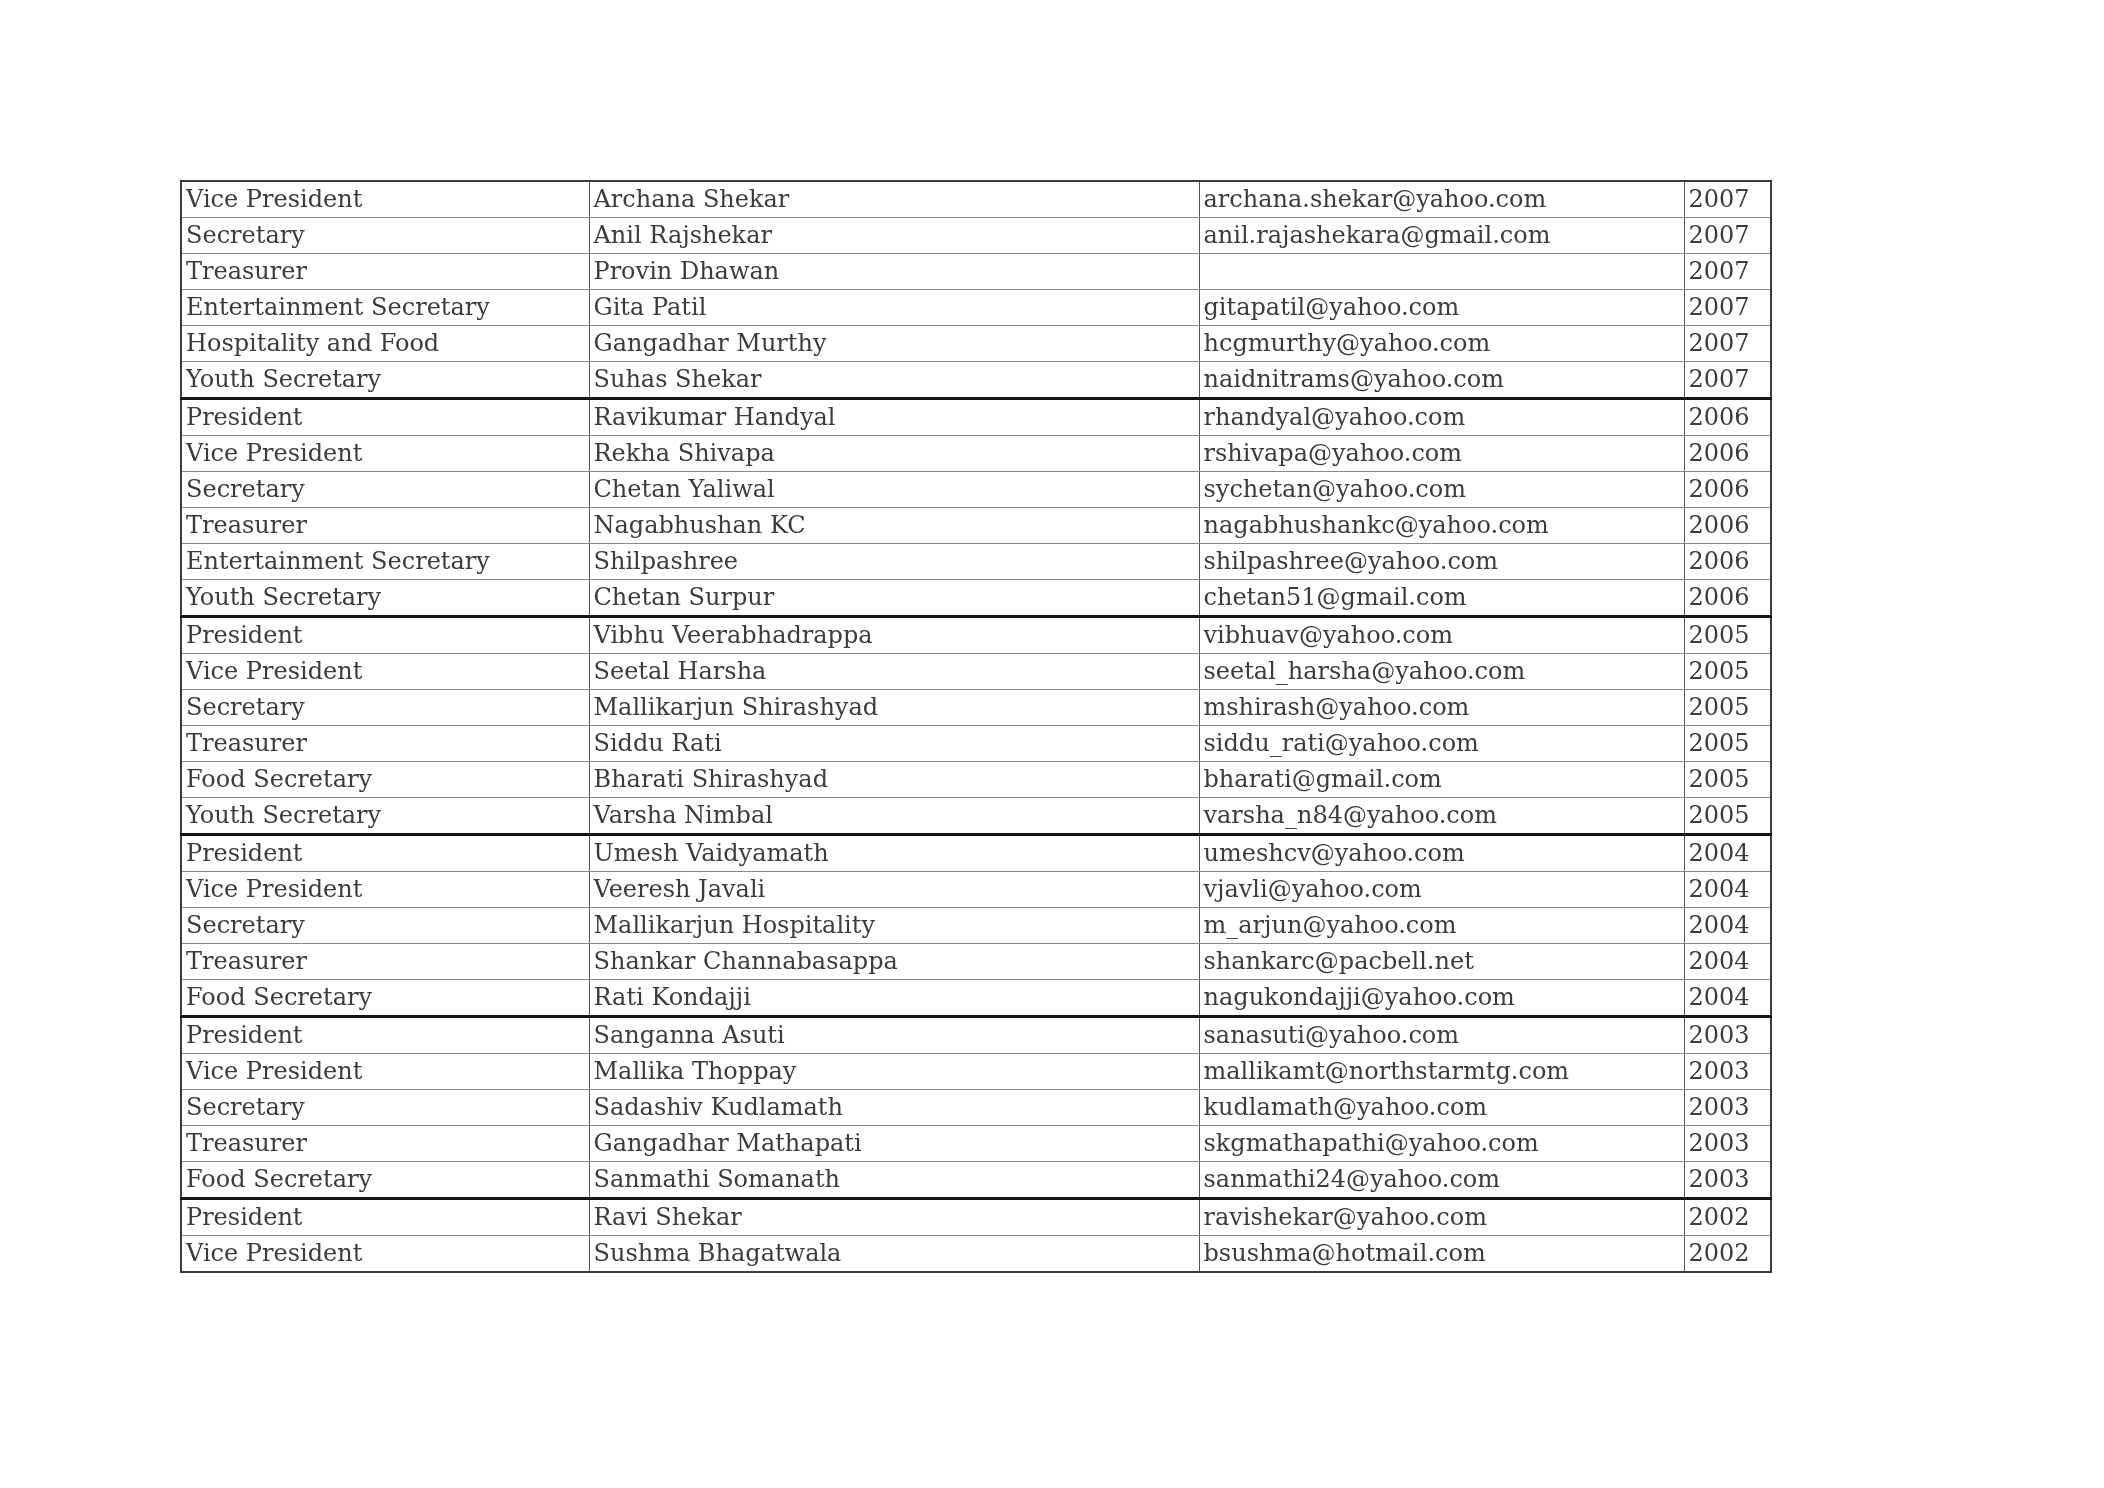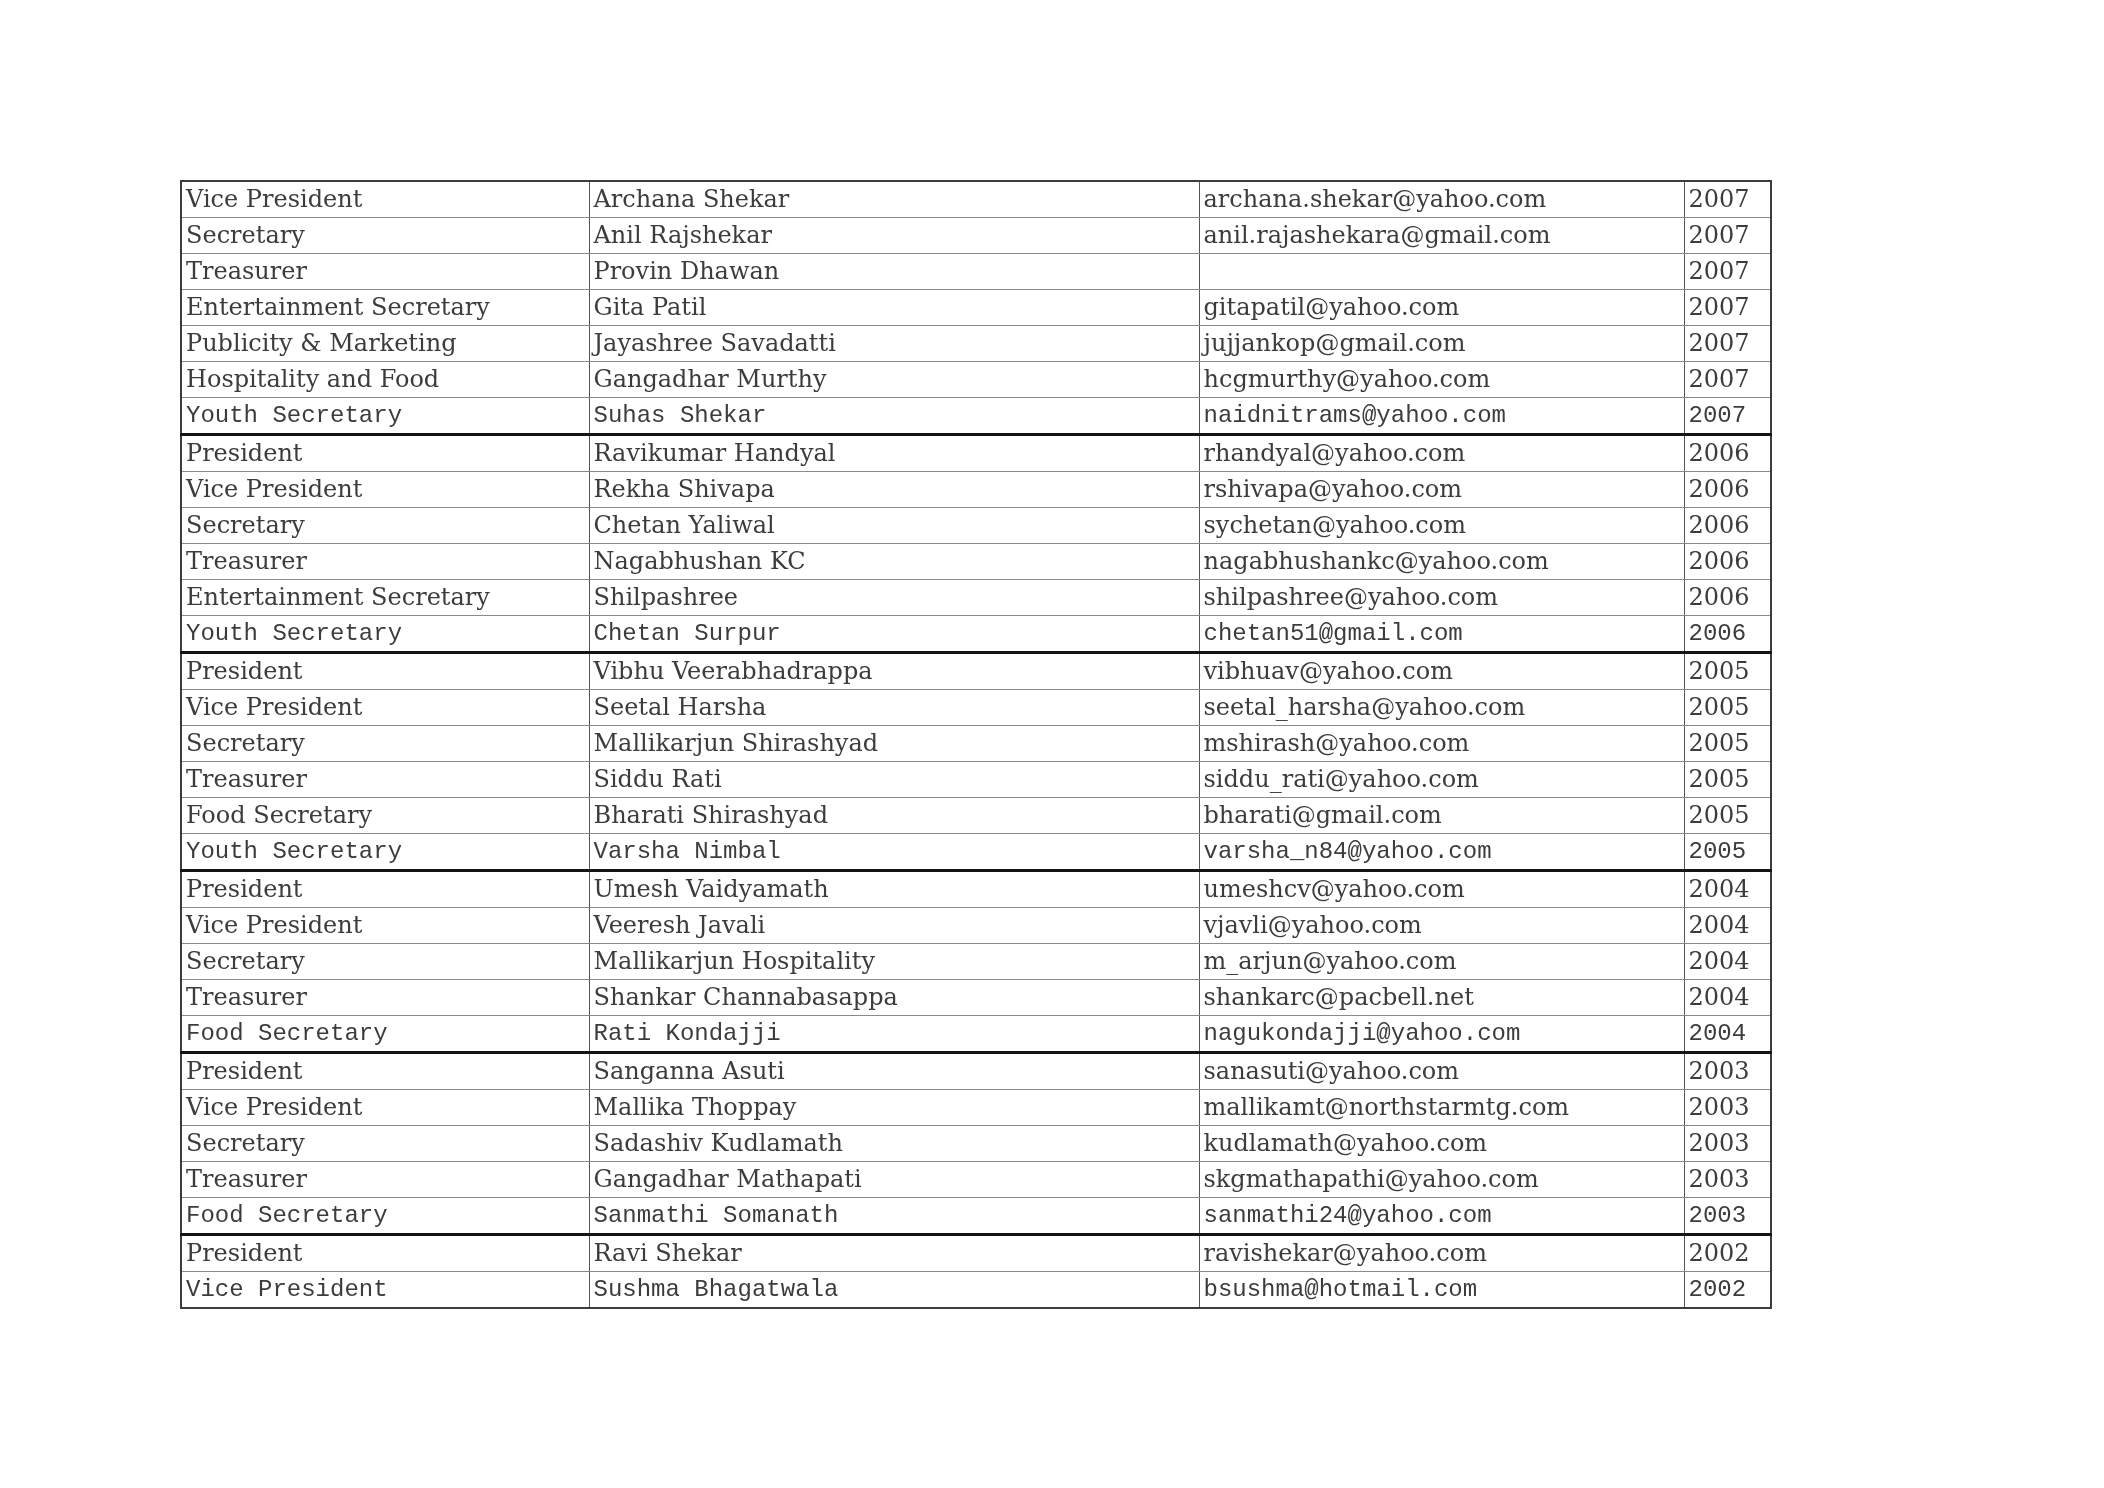--- a/index.html
+++ b/index.html
@@ -36,21 +36,20 @@
     color: var(--text, #3c3c3c);
     border-right: 1px solid var(--col-border, #555555);
     border-bottom: 1px solid var(--row-border, #8a8a8a);
     white-space: nowrap;
     overflow: hidden;
     vertical-align: middle;
   }
   td.cell:last-child { border-right: none; }
   tr.group-last td.cell {
     border-bottom: 3px solid var(--group-border, #141414);
-    font-family: Liberation Mono, monospace;
   }
   tr.table-row:last-child td.cell { border-bottom: none; }
 </style>
 </head>
 <body>
 
 <div class="page">
   <table class="officers-table">
     <colgroup>
       <col class="col-position">
@@ -77,26 +76,20 @@
     <td class="cell"></td>
     <td class="cell">2007</td>
   </tr>
         <tr class="table-row">
     <td class="cell">Entertainment Secretary</td>
     <td class="cell">Gita Patil</td>
     <td class="cell">gitapatil@yahoo.com</td>
     <td class="cell">2007</td>
   </tr>
         <tr class="table-row">
-    <td class="cell">Publicity &amp; Marketing</td>
-    <td class="cell">Jayashree Savadatti</td>
-    <td class="cell">jujjankop@gmail.com</td>
-    <td class="cell">2007</td>
-  </tr>
-        <tr class="table-row">
     <td class="cell">Hospitality and Food</td>
     <td class="cell">Gangadhar Murthy</td>
     <td class="cell">hcgmurthy@yahoo.com</td>
     <td class="cell">2007</td>
   </tr>
         <tr class="table-row group-last">
     <td class="cell">Youth Secretary</td>
     <td class="cell">Suhas Shekar</td>
     <td class="cell">naidnitrams@yahoo.com</td>
     <td class="cell">2007</td>

